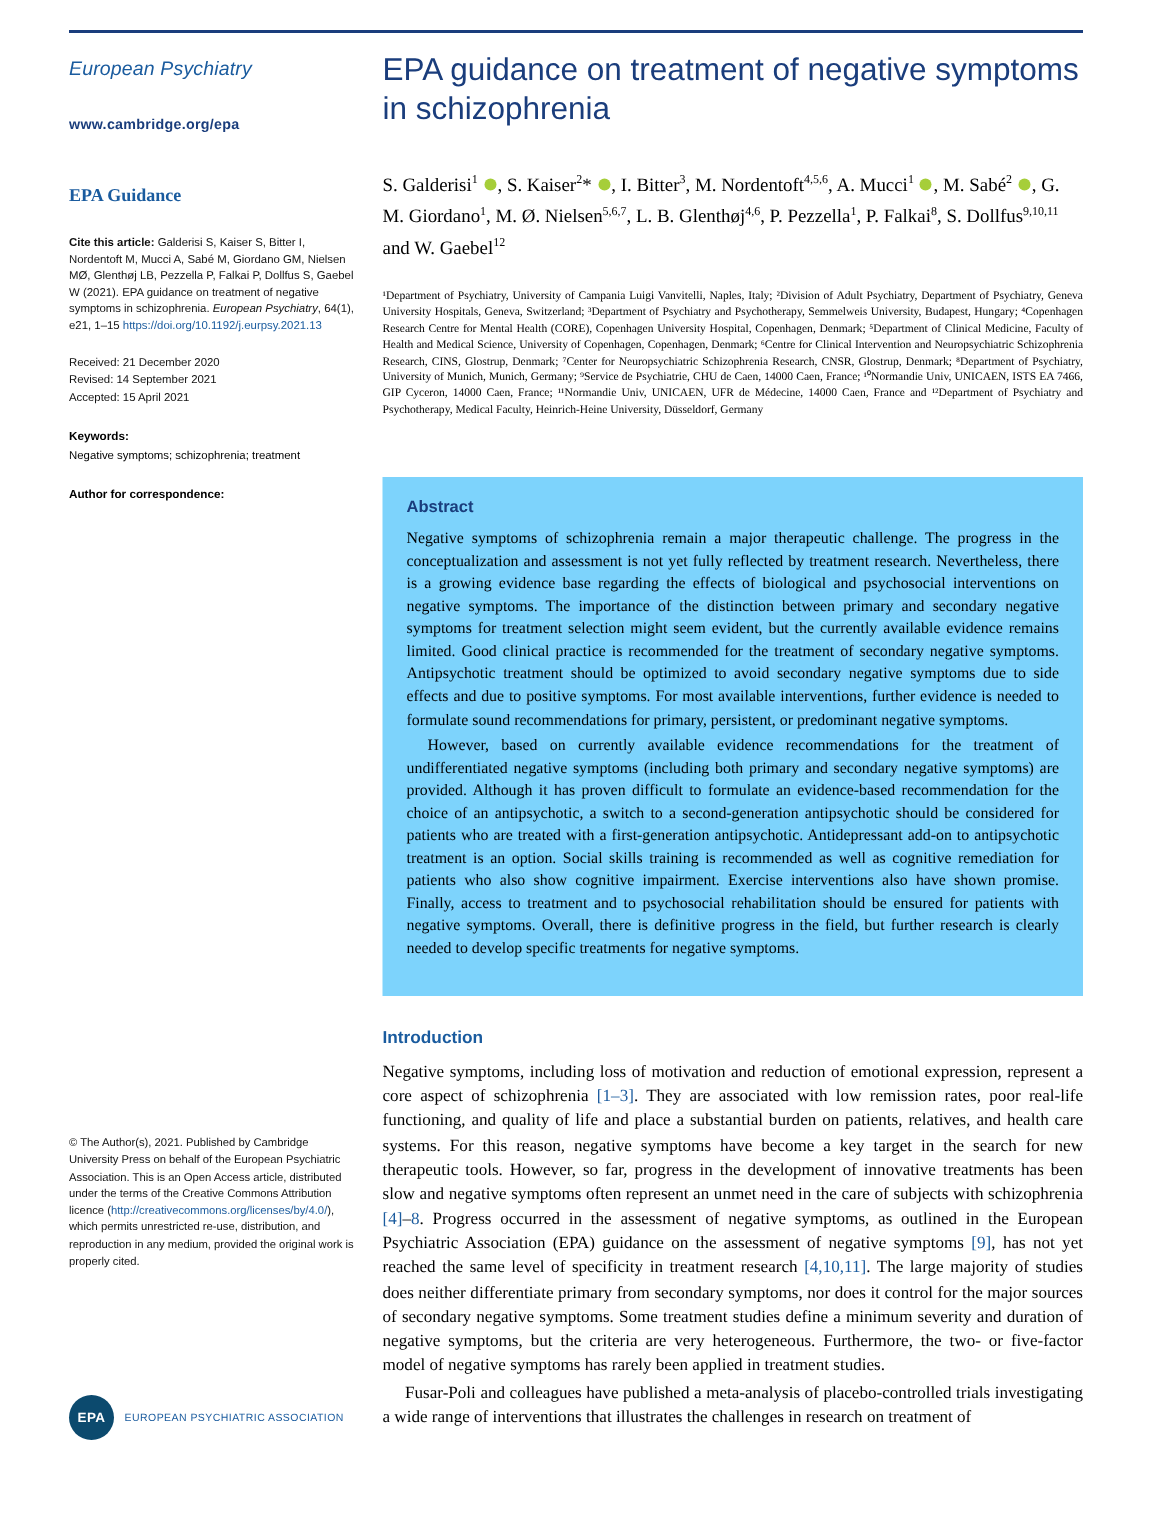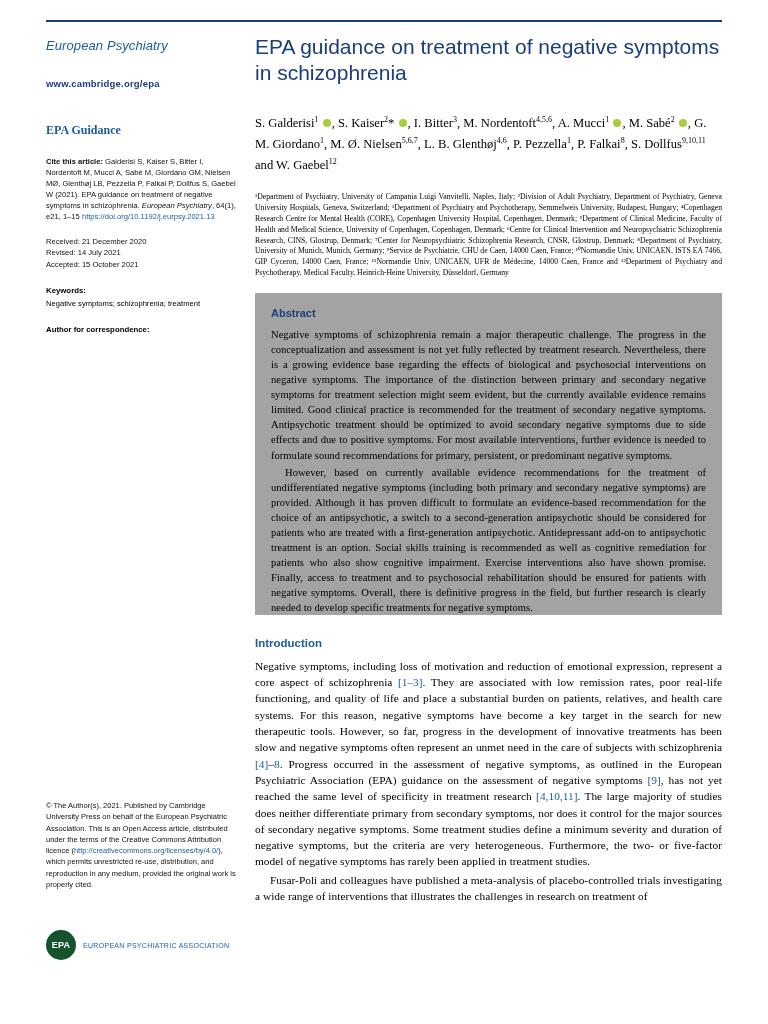--- a/index.html
+++ b/index.html
@@ -97,42 +97,42 @@
   .corr-body {
     font-family: "Liberation Sans", sans-serif;
     font-size: 7.6px;
     line-height: 1.5;
     margin-top: 3px;
   }
   .corr-body .mail { color: #1a5b9e; }
 
   .copyright {
     position: absolute;
-    top: 800px;
+    top: 756px;
     left: 46px;
     width: 192px;
     font-family: "Liberation Sans", sans-serif;
     font-size: 7.5px;
     line-height: 1.5;
     color: #111;
   }
   .copyright a, .copyright .lnk { color: #1a5b9e; }
 
   .logo-wrap {
     position: absolute;
     top: 930px;
     left: 46px;
     display: flex;
     align-items: center;
     gap: 7px;
   }
   .logo-circle {
     width: 30px; height: 30px;
     border-radius: 50%;
-    background: #14532d;
+    background: #0c4a6e;
     display: flex; align-items: center; justify-content: center;
     color: #fff;
     font-family: "Liberation Sans", sans-serif;
     font-size: 9px;
     font-weight: bold;
     letter-spacing: 0.3px;
   }
   .logo-text {
     font-family: "Liberation Sans", sans-serif;
     font-size: 7px;
@@ -175,23 +175,23 @@
   .affiliations {
     font-family: "Liberation Serif", serif;
     font-size: 7.7px;
     line-height: 1.42;
     margin-top: 16px;
     text-align: justify;
     color: #000;
   }
 
   .abstract-box {
-    margin-top: 14px;
-    background: #a3a3a3;
-    padding: 14px 16px 0 16px;
+    margin-top: 39px;
+    background: #7dd3fc;
+    padding: 14px 16px 24px 16px;
   }
   .abstract-title {
     font-family: "Liberation Sans", sans-serif;
     font-size: 11px;
     font-weight: bold;
     color: #1a3d7c;
     margin-bottom: 8px;
   }
   .abstract-p {
     font-family: "Liberation Serif", serif;
@@ -231,22 +231,22 @@
     <div class="journal-url">www.cambridge.org/epa</div>
     <div class="section-kicker">EPA Guidance</div>
 
     <div class="cite-block">
       <b>Cite this article:</b>
       <span>Galderisi S, Kaiser S, Bitter I, Nordentoft M, Mucci A, Sabé M, Giordano GM, Nielsen MØ, Glenthøj LB, Pezzella P, Falkai P, Dollfus S, Gaebel W (2021). EPA guidance on treatment of negative symptoms in schizophrenia. </span><i>European Psychiatry</i><span>, 64(1), e21, 1–15 </span><span class="cite-link">https://doi.org/10.1192/j.eurpsy.2021.13</span>
     </div>
 
     <div class="dates-block">
       <div>Received: 21 December 2020</div>
-      <div>Revised: 14 July 2021</div>
-      <div>Accepted: 15 October 2021</div>
+      <div>Revised: 14 September 2021</div>
+      <div>Accepted: 15 April 2021</div>
     </div>
 
     <div class="kw-head">Keywords:</div>
     <div class="kw-body">Negative symptoms; schizophrenia; treatment</div>
 
     <div class="corr-head">Author for correspondence:</div>
   </div>
 
   <div class="copyright">
     <span>© The Author(s), 2021. Published by Cambridge University Press on behalf of the European Psychiatric Association. This is an Open Access article, distributed under the terms of the Creative Commons Attribution licence (</span><span class="lnk">http://creativecommons.org/licenses/by/4.0/</span><span>), which permits unrestricted re-use, distribution, and reproduction in any medium, provided the original work is properly cited.</span>

